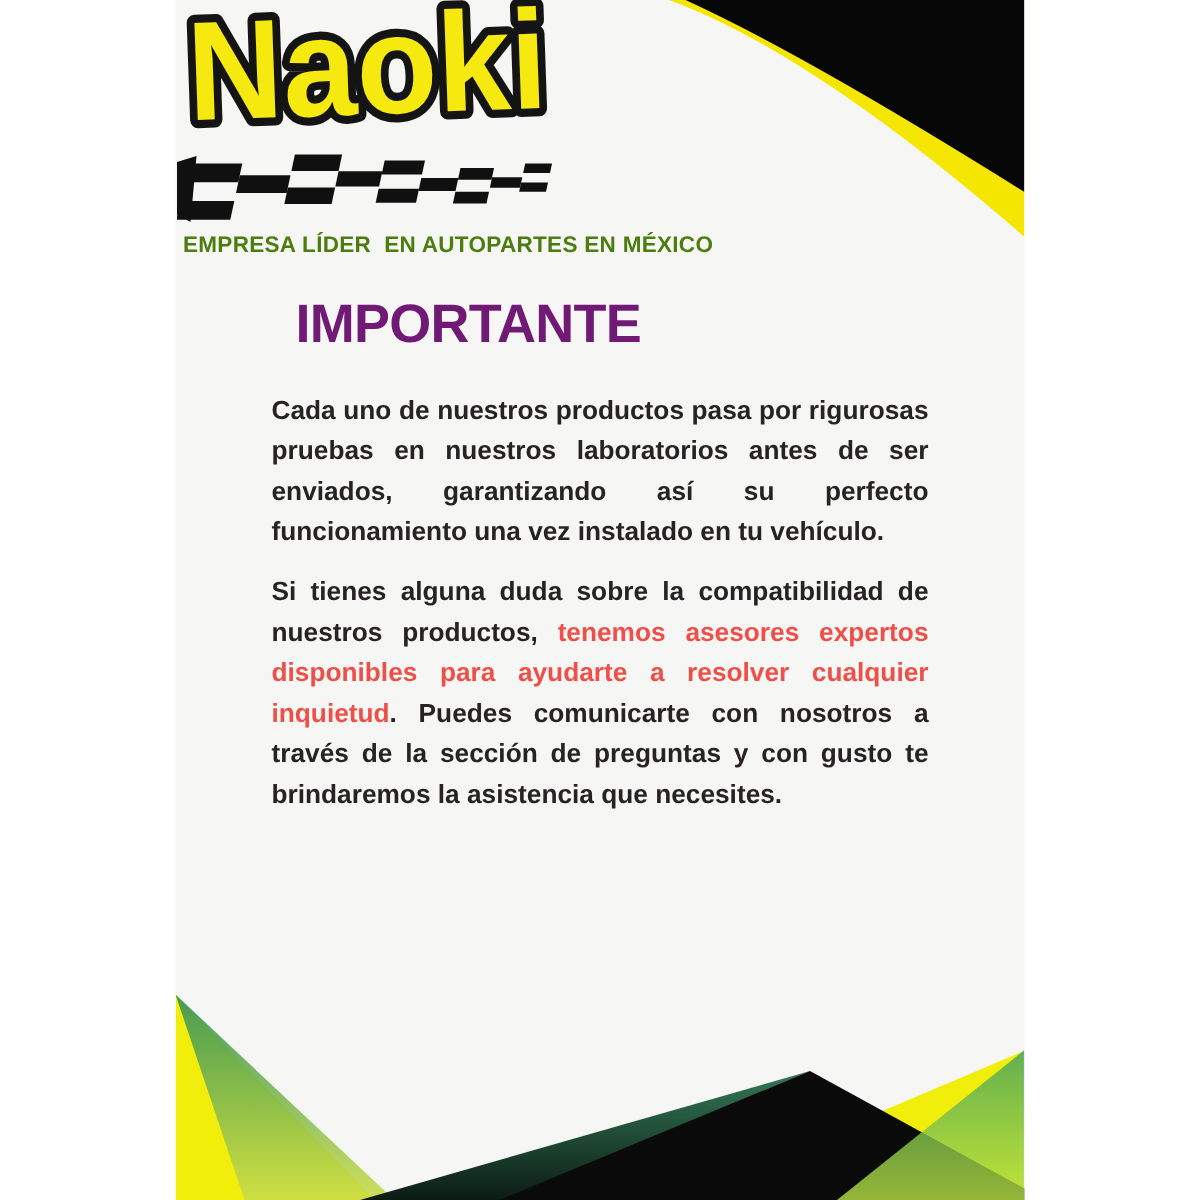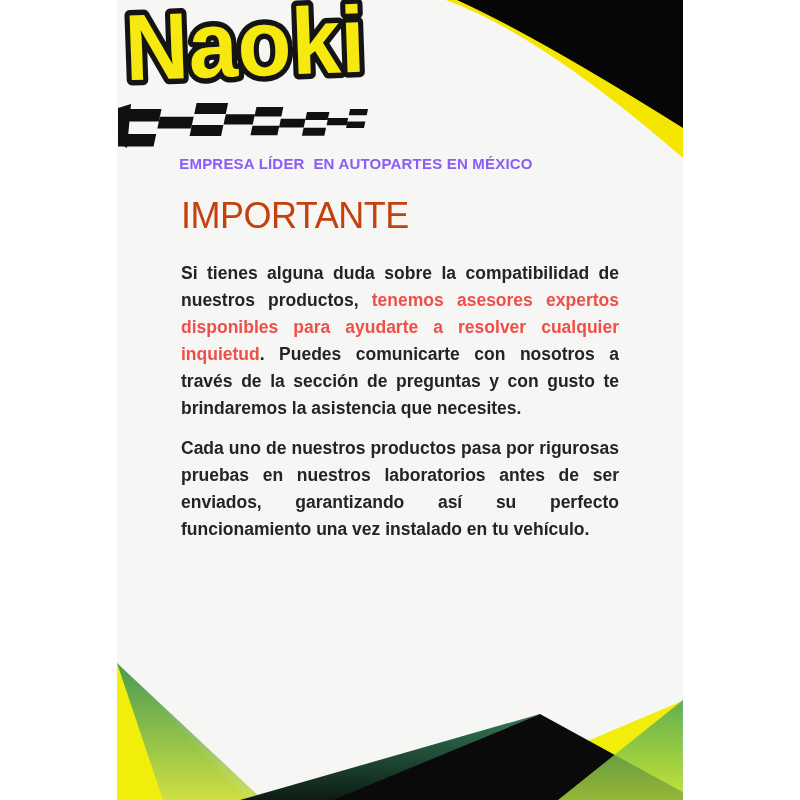--- a/index.html
+++ b/index.html
@@ -15,28 +15,28 @@
   .corner-tr { position:absolute; top:0; right:0; width:566px; height:170px; display:block; }
   
   .brand { position:absolute; top:0; left:3px; width:470px; }
   .logo-svg { display:block; }
   .brand-sub {
     font-weight:bold; font-size:20px; letter-spacing:3.2px; color:#161616;
     margin:-6px 0 0 2px; line-height:1;
   }
   .flag-svg { display:block; margin:4px 0 0 -2px; }
   .brand-tagline {
-    font-weight:bold; font-size:15px; color:#8b5cf6; letter-spacing:0.2px;
-    white-space:pre-wrap; margin:4px 0 0 2px; line-height:1;text-align:center;
+    font-weight:bold; font-size:15px; color:#4d7c0f; letter-spacing:0.2px;
+    white-space:pre-wrap; margin:4px 0 0 2px; line-height:1;
   }
   
   .main-text { position:absolute; top:196px; left:64px; right:64px; }
   .heading {
-    font-size:36px; font-weight:normal; color:#c2410c; letter-spacing:-0.5px;
-    line-height:40px; margin:0 0 24px 0;
+    font-size:36px; font-weight:bold; color:#701a75; letter-spacing:-0.5px;
+    line-height:40px; margin:0 0 24px 16px;
   }
   .para {
     font-size:17.5px; font-weight:bold; color:#272324; line-height:27px;
     text-align:justify; margin:0 0 13px 0;
   }
   .hl { color:#ef4f49; }
   
   .bottom-decor { position:absolute; left:0; bottom:0; width:566px; height:140px; display:block; }
 </style>
 </head>
@@ -71,22 +71,22 @@
           <rect x="204.5" y="16.1" width="20.1" height="7.1"></rect>
           <rect x="224.6" y="7" width="17.9" height="6.3"></rect>
           <rect x="224.6" y="19.6" width="17.9" height="6.3"></rect>
         </g>
       </svg>
       <div class="brand-tagline">EMPRESA LÍDER  EN AUTOPARTES EN MÉXICO</div>
     </header>
 
     <main class="main-text">
       <h1 class="heading">IMPORTANTE</h1>
+      <p class="para">Cada uno de nuestros productos pasa por rigurosas pruebas en nuestros laboratorios antes de ser enviados, garantizando así su perfecto funcionamiento una vez instalado en tu vehículo.</p>
       <p class="para"><span>Si tienes alguna duda sobre la compatibilidad de nuestros productos, </span><span class="hl">tenemos asesores expertos disponibles para ayudarte a resolver cualquier inquietud</span><span>. Puedes comunicarte con nosotros a través de la sección de preguntas y con gusto te brindaremos la asistencia que necesites.</span></p>
-      <p class="para">Cada uno de nuestros productos pasa por rigurosas pruebas en nuestros laboratorios antes de ser enviados, garantizando así su perfecto funcionamiento una vez instalado en tu vehículo.</p>
     </main>
 
     <svg class="bottom-decor" viewBox="0 0 566 140" aria-hidden="true">
       <defs>
         <linearGradient id="gLeft" x1="0" y1="0" x2="0" y2="1">
           <stop offset="0" stop-color="#2f8f5b"></stop>
           <stop offset="1" stop-color="#cadd49"></stop>
         </linearGradient>
         <linearGradient id="gBand" x1="0" y1="0" x2="0" y2="1">
           <stop offset="0" stop-color="#337a56"></stop>

